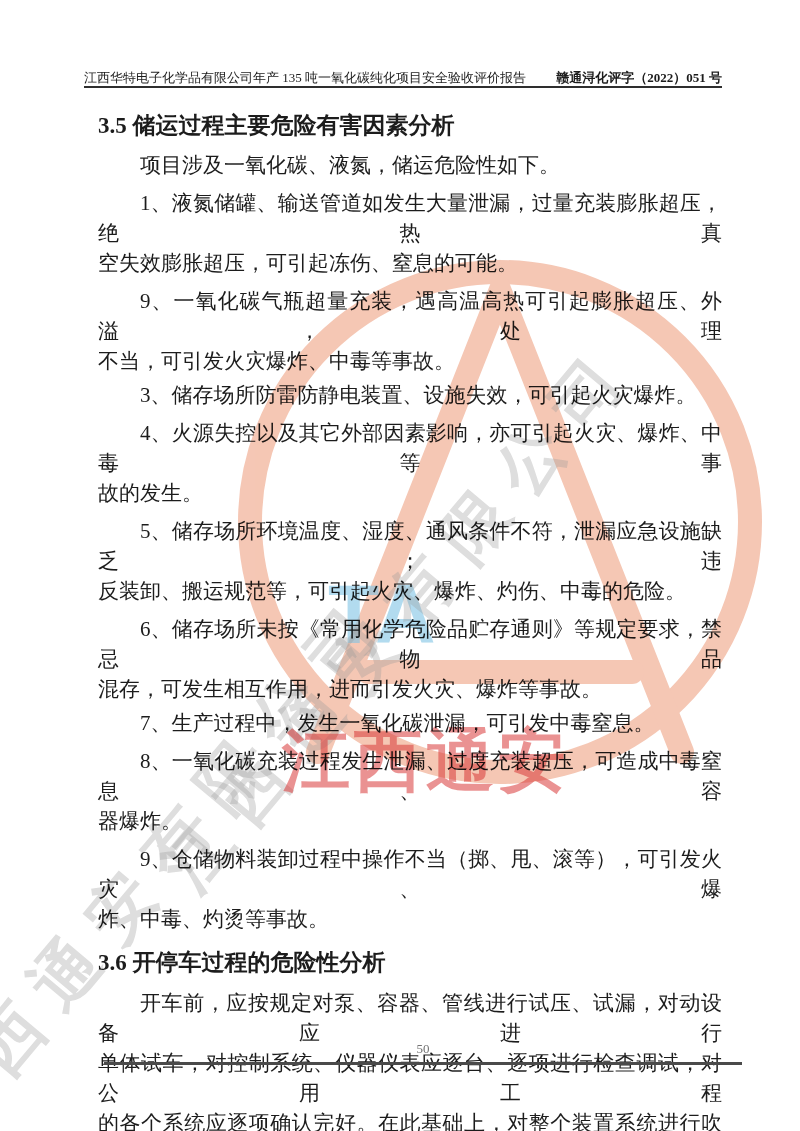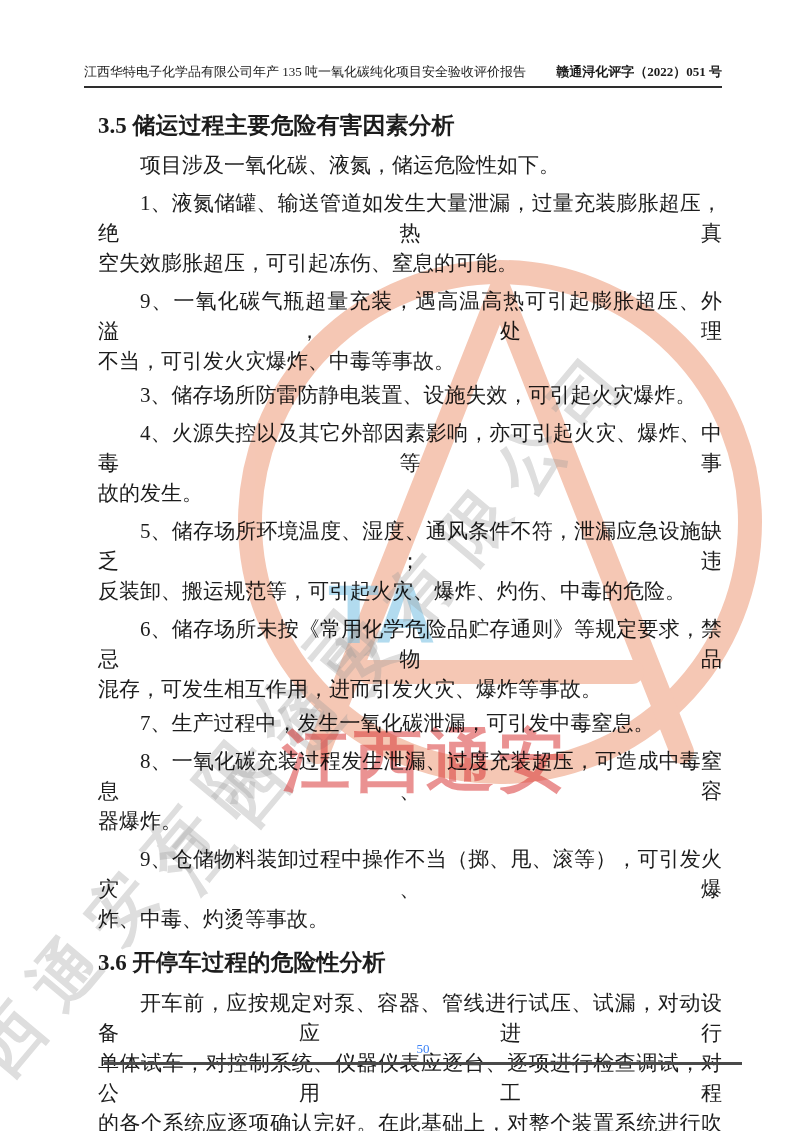--- a/index.html
+++ b/index.html
@@ -9,21 +9,21 @@
     font-family:"Liberation Serif","DejaVu Serif",serif;
     color:#1c1c1c;
   }
   .page{position:relative;width:800px;height:1131px;}
 
   
   .header{
     position:absolute;left:84px;top:58px;width:638px;height:30px;
     display:flex;justify-content:space-between;align-items:flex-end;
     border-bottom:2.5px solid #2e2e2e;
-    padding-bottom:6px;box-sizing:border-box;
+    padding-bottom:0;box-sizing:border-box;
     font-size:13px;line-height:16px;white-space:nowrap;
   }
   .header .h-left{font-weight:normal;}
   .header .h-right{font-weight:bold;margin-top:32px;}
 
   
   .content{
     position:absolute;left:98px;top:97px;width:624px;z-index:1;
   }
   .line{
@@ -36,21 +36,21 @@
   .line.first-end{text-indent:42px;margin-top:4px;text-align:center;text-align-last:left;}
   .line.h{
     font-size:23px;line-height:34px;font-weight:bold;
     margin-top:12px;margin-bottom:7px;
     text-align:left;text-align-last:left;
   }
 
   
   .footer{position:absolute;left:104px;top:1040px;width:638px;z-index:1;}
   .footer .pagenum{
-    text-align:center;font-size:13px;line-height:18px;color:#3b82f6;
+    text-align:center;font-size:13px;line-height:18px;color:#737373;
   }
   .footer .rule{
     margin-top:4px;height:2.5px;background:#4a4a4a;width:638px;
   }
 
   
   .wm{position:absolute;left:0;top:0;width:800px;height:1131px;
       pointer-events:none;z-index:2;mix-blend-mode:multiply;}
   .wm-svg{position:absolute;left:0;top:0;}
   .wm-ta{

